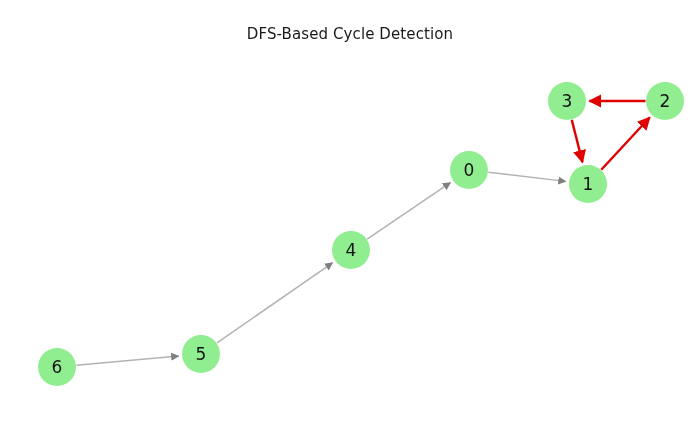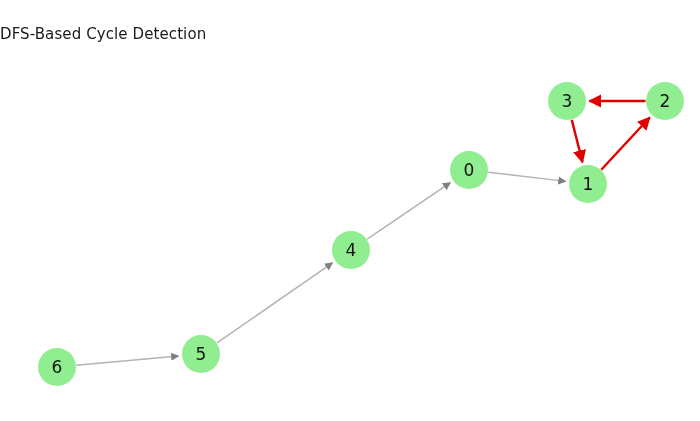--- a/index.html
+++ b/index.html
@@ -13,20 +13,21 @@
     height: 421px;
     background: #ffffff;
     overflow: hidden;
     font-family: "DejaVu Sans", "Liberation Sans", sans-serif;
   }
   #graph-title {
     position: absolute;
     left: 0;
     top: 25px;
     width: 700px;
+    text-align: center;
     font-family: "DejaVu Sans", "Liberation Sans", sans-serif;
     font-size: 15px;
     font-weight: 400;
     color: #1a1a1a;
     letter-spacing: 0.1px;
     white-space: nowrap;
   }
   #edge-layer {
     position: absolute;
     left: 0;

